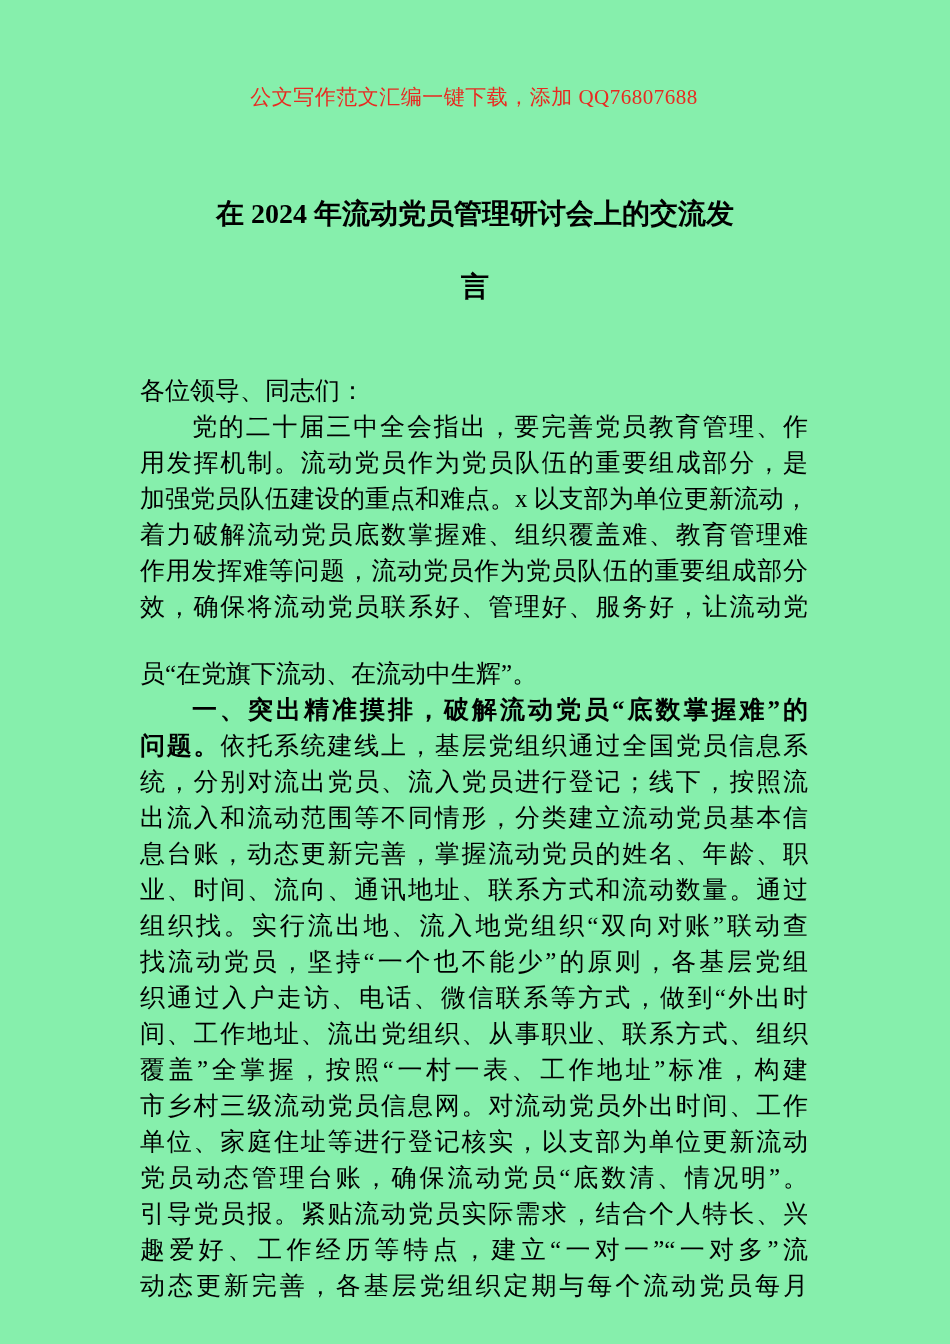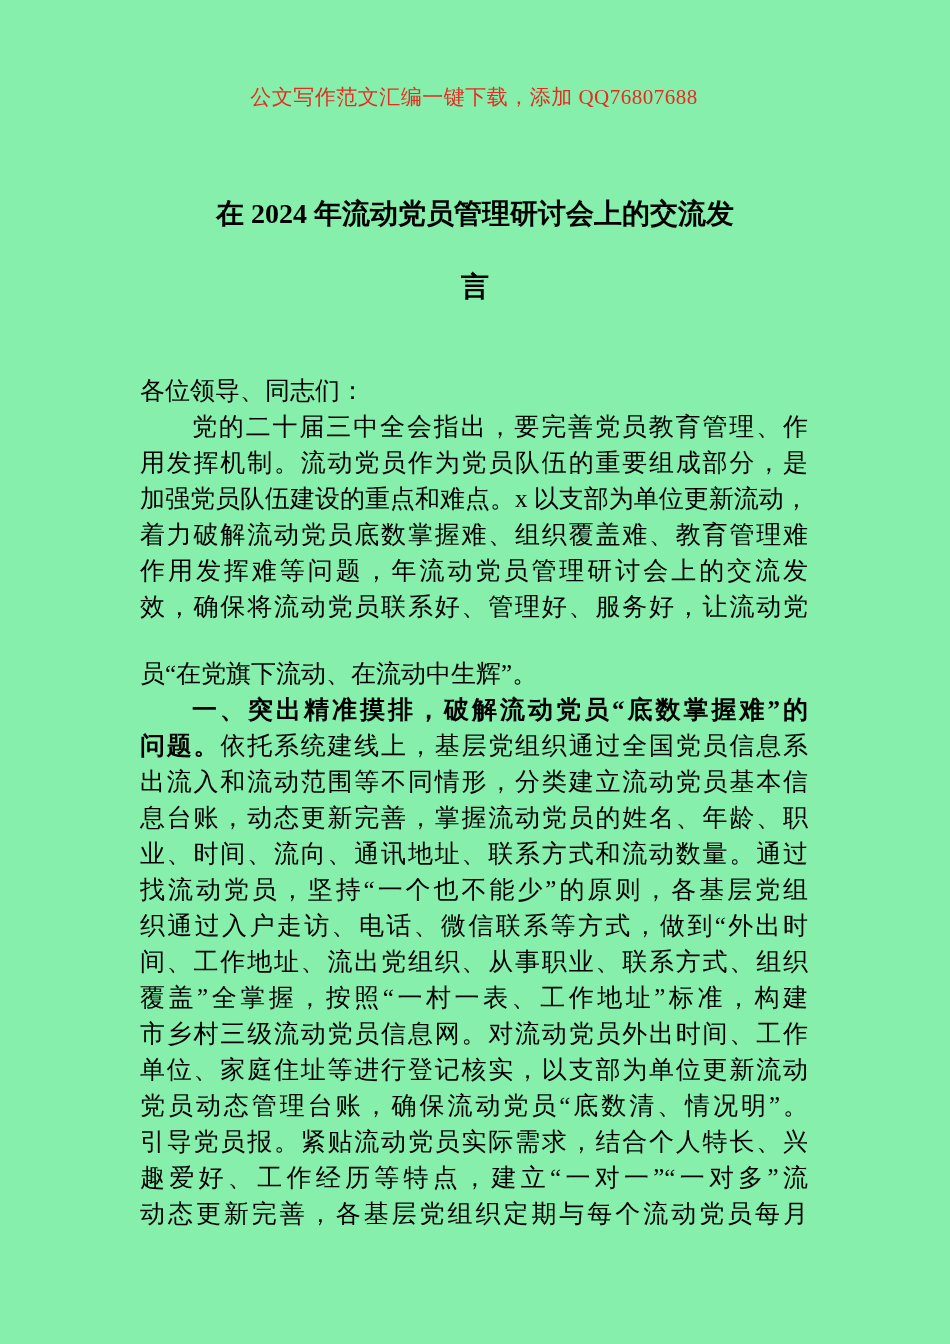--- a/index.html
+++ b/index.html
@@ -65,30 +65,32 @@
 
   <div class="body-text">
     <div>
         <div class="line last">各位领导、同志们：</div>
       </div>
     <div>
         <div class="line ind">党的二十届三中全会指出，要完善党员教育管理、作</div>
         <div class="line">用发挥机制。流动党员作为党员队伍的重要组成部分，是</div>
         <div class="line">加强党员队伍建设的重点和难点。x 以支部为单位更新流动，</div>
         <div class="line">着力破解流动党员底数掌握难、组织覆盖难、教育管理难</div>
-        <div class="line">作用发挥难等问题，年流动党员管理研讨会上的交流发</div>
+        <div class="line">作用发挥难等问题，流动党员作为党员队伍的重要组成部分</div>
         <div class="line">效，确保将流动党员联系好、管理好、服务好，让流动党</div>
         <div class="line last">员“在党旗下流动、在流动中生辉”。</div>
       </div>
     <div>
         <div class="line ind"><span class="b">一、突出精准摸排，破解流动党员“底数掌握难”的</span></div>
         <div class="line"><span class="b">问题。</span>依托系统建线上，基层党组织通过全国党员信息系</div>
+        <div class="line">统，分别对流出党员、流入党员进行登记；线下，按照流</div>
         <div class="line">出流入和流动范围等不同情形，分类建立流动党员基本信</div>
         <div class="line">息台账，动态更新完善，掌握流动党员的姓名、年龄、职</div>
         <div class="line">业、时间、流向、通讯地址、联系方式和流动数量。通过</div>
+        <div class="line">组织找。实行流出地、流入地党组织“双向对账”联动查</div>
         <div class="line">找流动党员，坚持“一个也不能少”的原则，各基层党组</div>
         <div class="line">织通过入户走访、电话、微信联系等方式，做到“外出时</div>
         <div class="line">间、工作地址、流出党组织、从事职业、联系方式、组织</div>
         <div class="line">覆盖”全掌握，按照“一村一表、工作地址”标准，构建</div>
         <div class="line">市乡村三级流动党员信息网。对流动党员外出时间、工作</div>
         <div class="line">单位、家庭住址等进行登记核实，以支部为单位更新流动</div>
         <div class="line">党员动态管理台账，确保流动党员“底数清、情况明”。</div>
         <div class="line">引导党员报。紧贴流动党员实际需求，结合个人特长、兴</div>
         <div class="line">趣爱好、工作经历等特点，建立“一对一”“一对多”流</div>
         <div class="line">动态更新完善，各基层党组织定期与每个流动党员每月</div>

